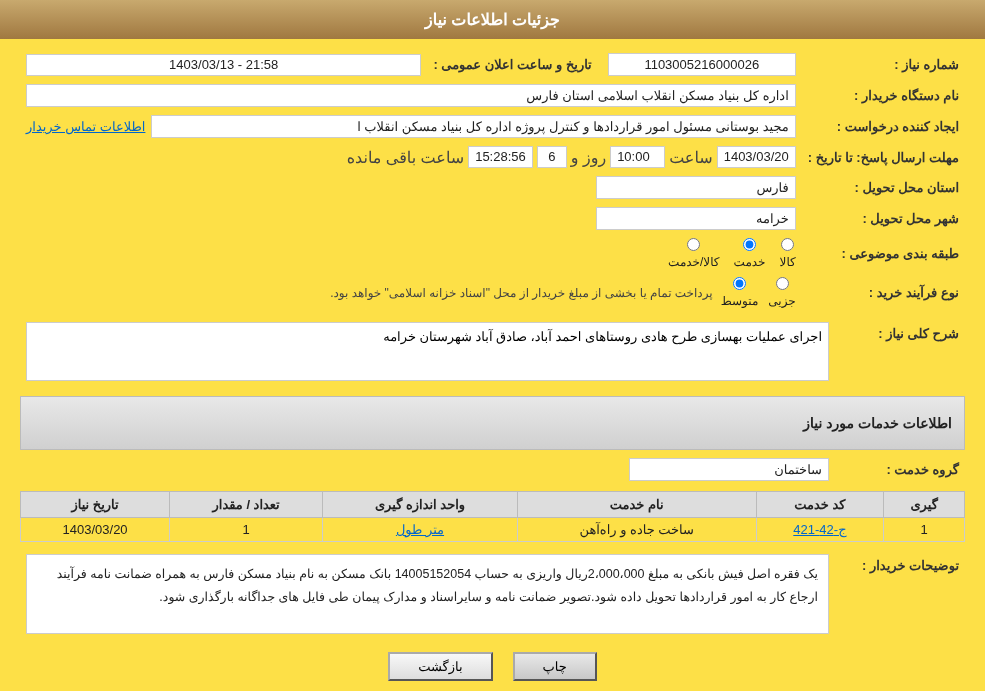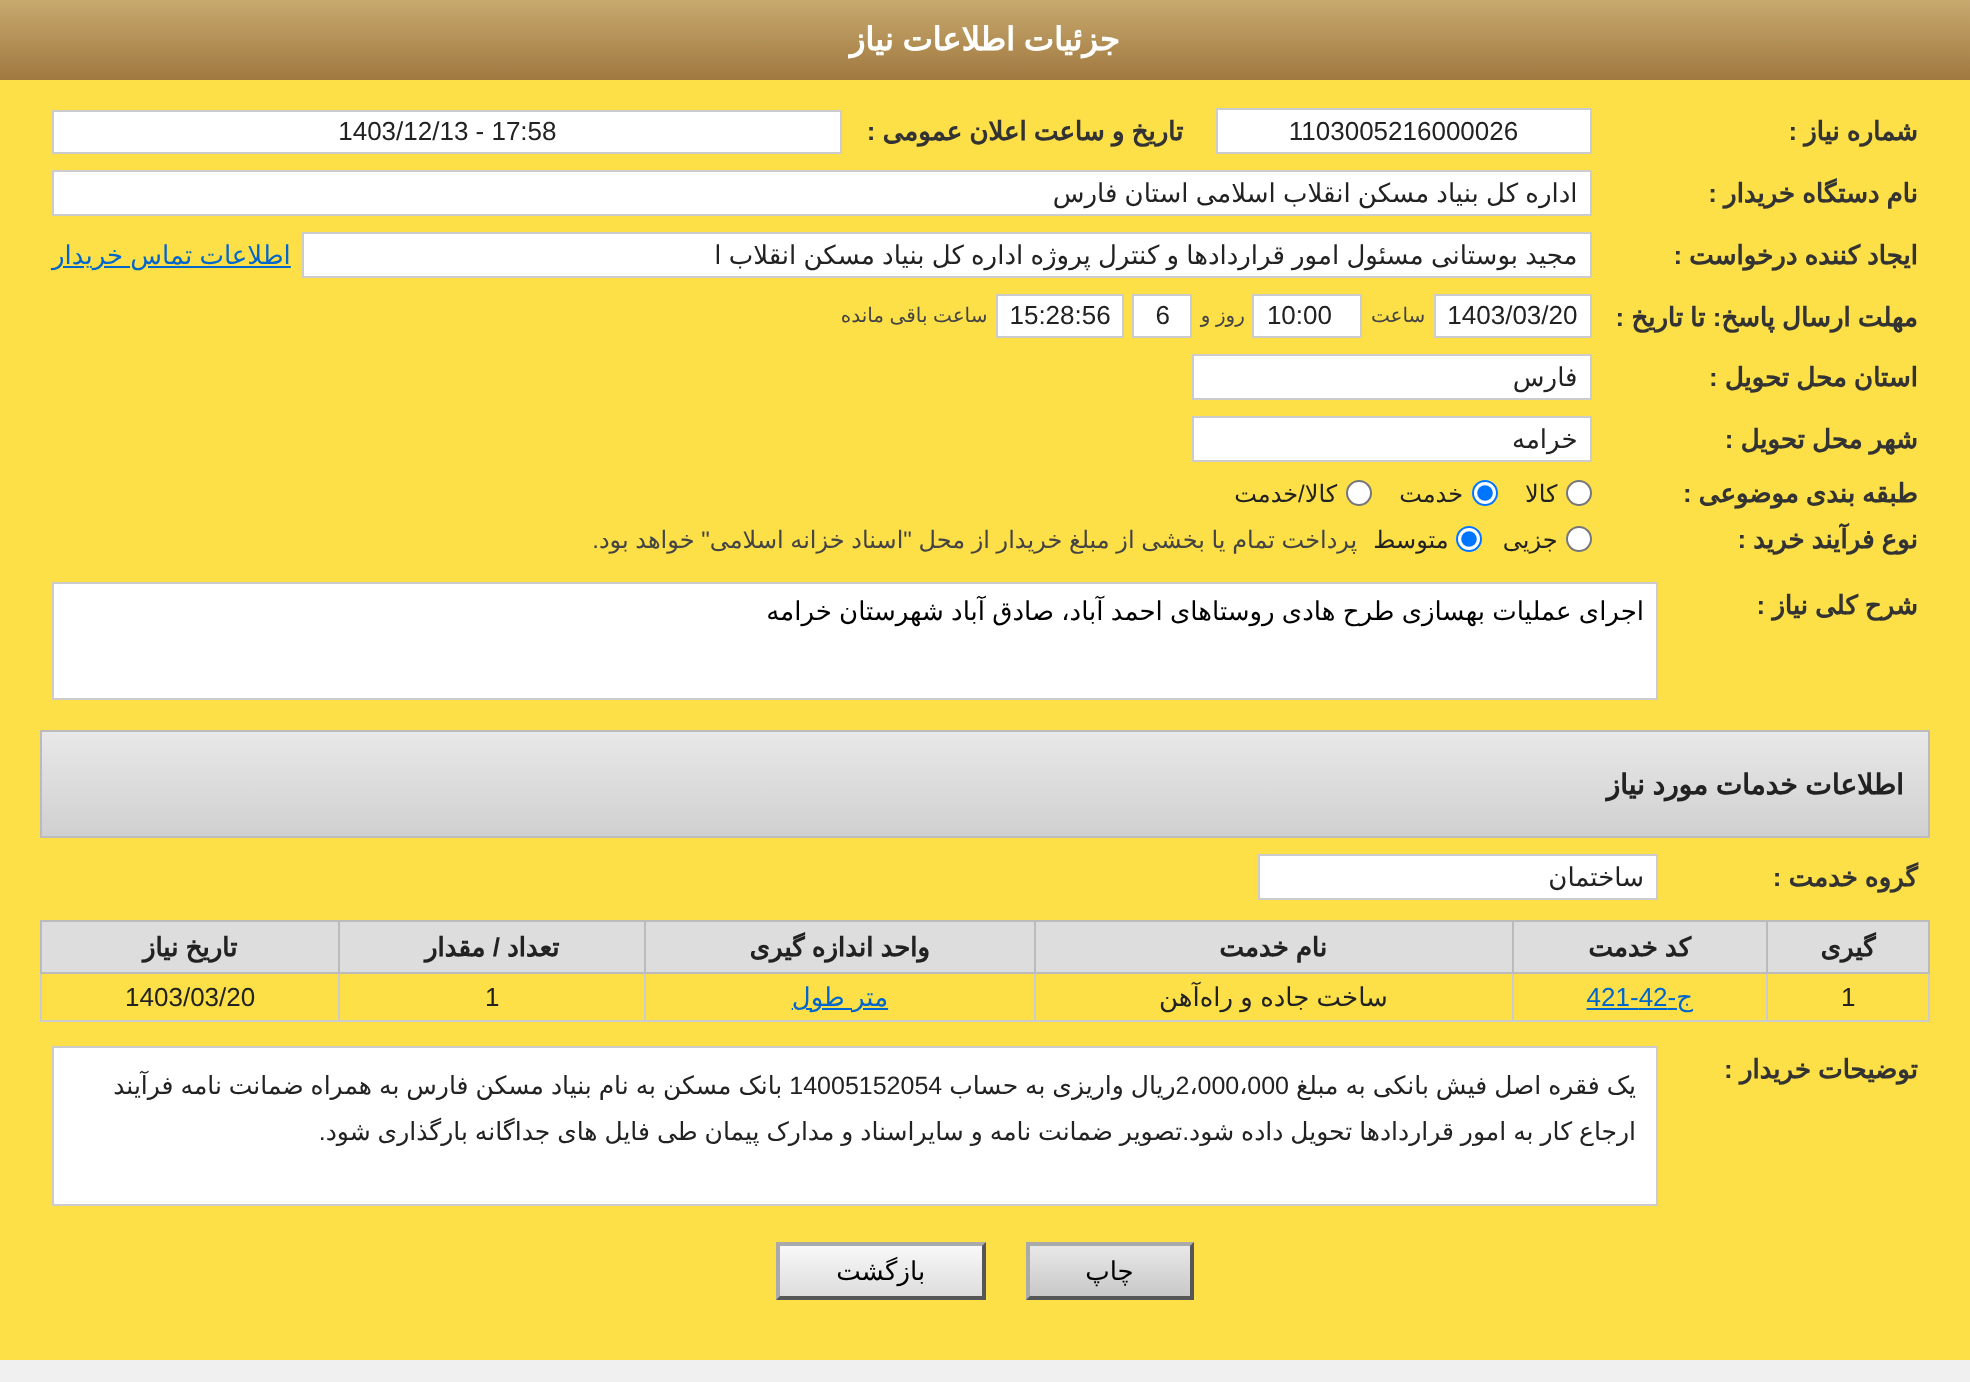--- a/index.html
+++ b/index.html
@@ -73,20 +73,21 @@
     .radio-group {
       display: flex;
       gap: 14px;
       align-items: center;
       direction: rtl;
     }
     .radio-item {
       display: flex;
       align-items: center;
       gap: 4px;
+      flex-direction: column;
     }
     .inline-label {
       font-size: 12px;
     }
     .sharh-box {
       border: 1px solid #ccc;
       width: 100%;
       min-height: 50px;
       padding: 6px;
       text-align: right;
@@ -142,21 +143,21 @@
     .btn-print {
       background: linear-gradient(to bottom, #e8e8e8, #c8c8c8);
     }
     .row-flex {
       display: flex;
       align-items: center;
       gap: 4px;
       direction: rtl;
     }
     .small-label {
-      font-size: 10px;
+      font-size: 16px;
       color: #444;
     }
   </style>
 </head>
 <body>
 
 <div class="page-wrapper">
   <div class="header-bar">
     <span>جزئیات اطلاعات نیاز</span>
   </div>
@@ -166,21 +167,21 @@
     <table class="info-table">
 
       <tbody>
           <tr>
         <td class="label-cell">شماره نیاز :</td>
         <td style="width:200px;">
           <div class="value-cell" style="text-align:center;direction:ltr;">1103005216000026</div>
         </td>
         <td class="label-cell" style="text-align:right; padding-right:10px;">تاریخ و ساعت اعلان عمومی :</td>
         <td>
-          <div class="value-cell date-box" style="direction:ltr; text-align:center;">1403/12/13 - 17:58</div>
+          <div class="value-cell date-box" style="direction:ltr; text-align:center;">1403/03/13 - 21:58</div>
         </td>
       </tr>
 
       <tr>
         <td class="label-cell">نام دستگاه خریدار :</td>
         <td colspan="3">
           <div class="value-cell">اداره کل بنیاد مسکن انقلاب اسلامی استان فارس</div>
         </td>
       </tr>
 

